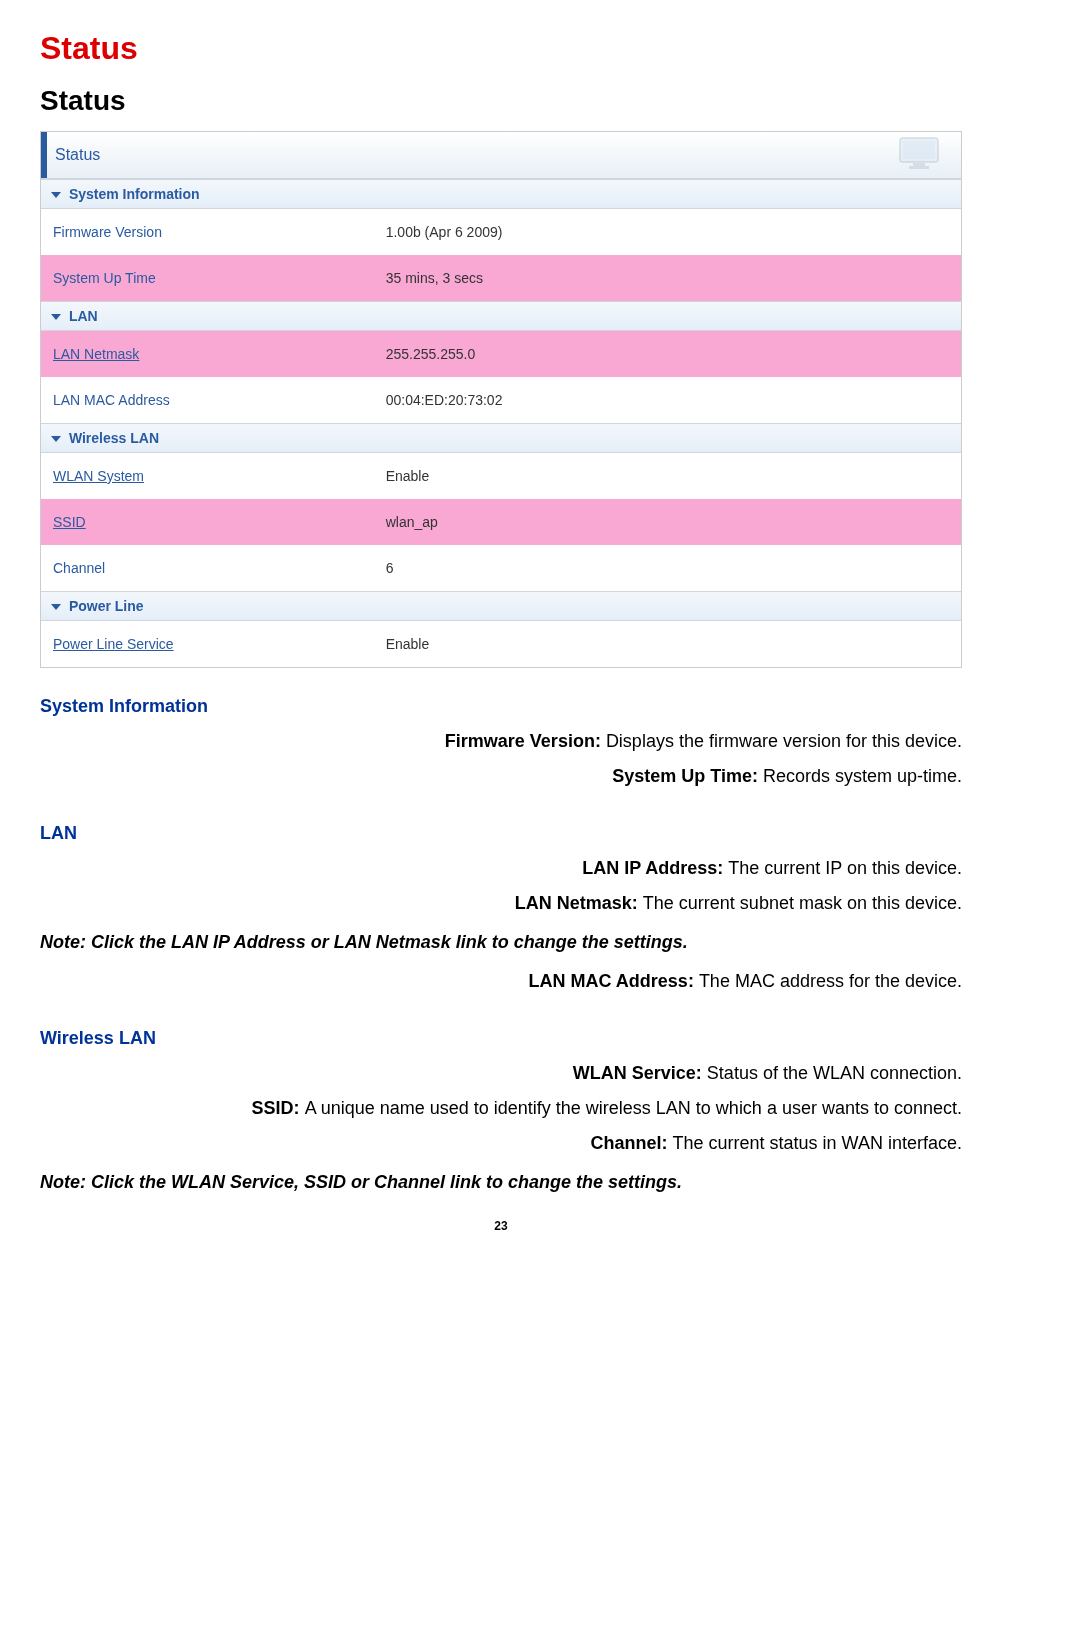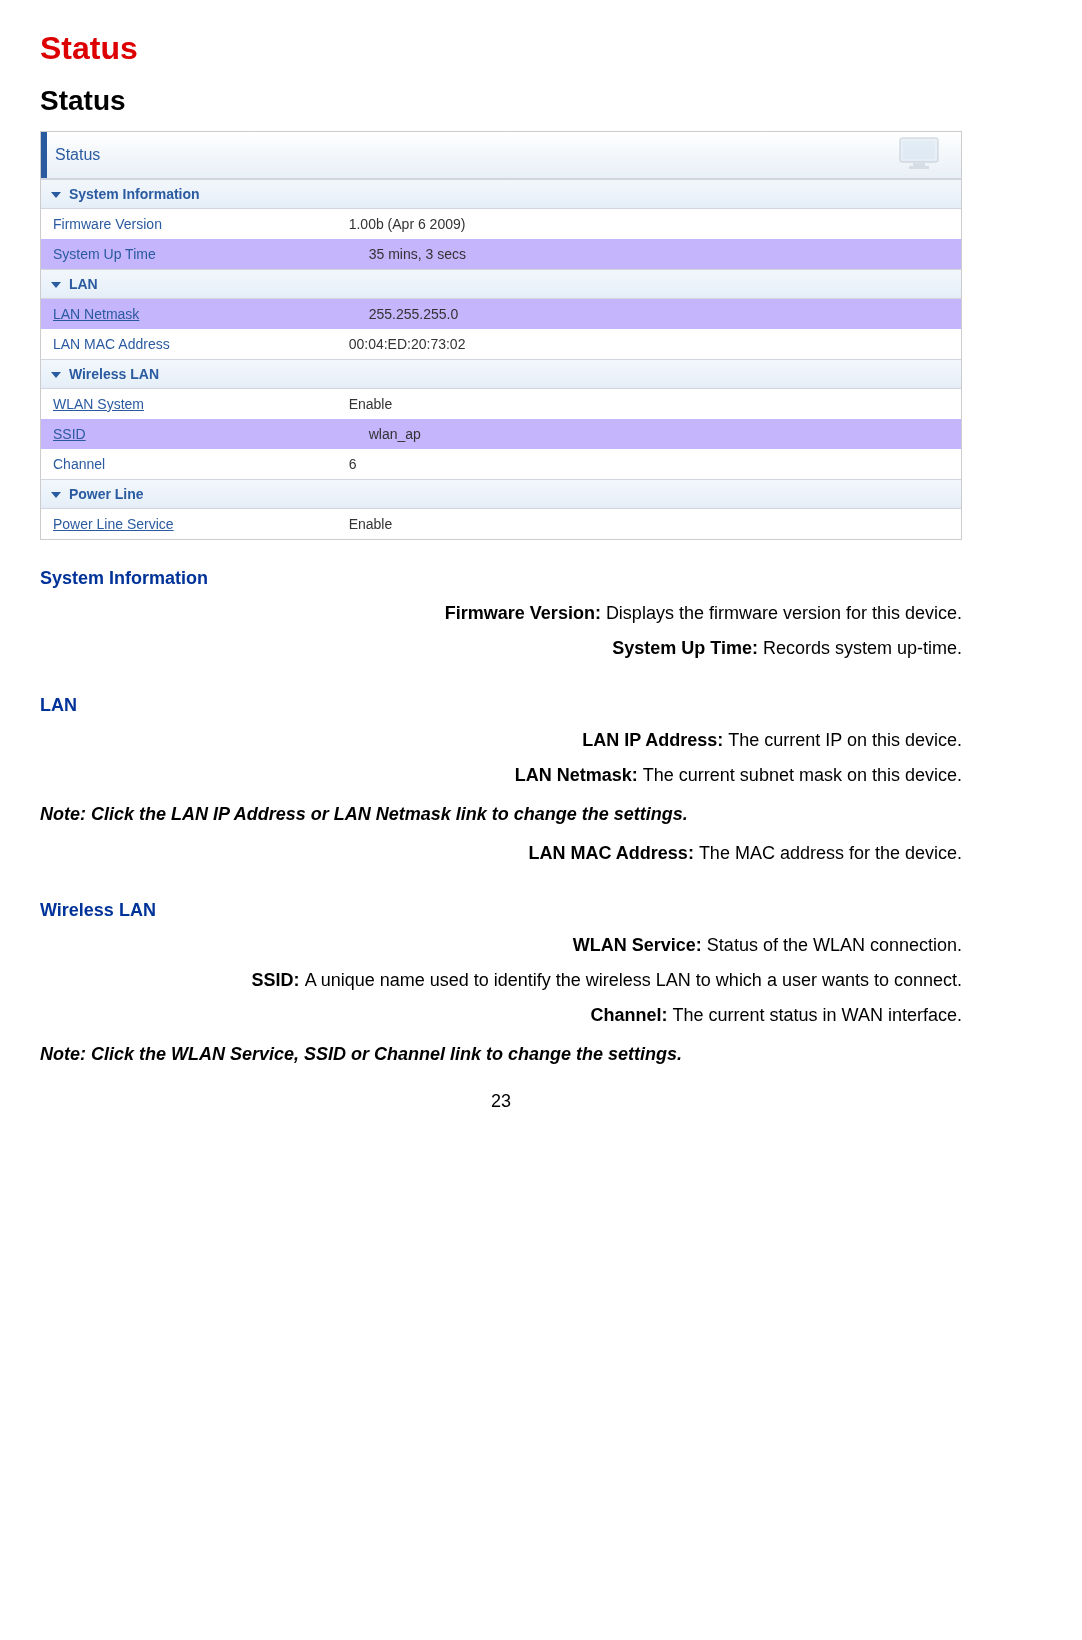--- a/index.html
+++ b/index.html
@@ -69,42 +69,42 @@
     width:0;height:0;
     border-left:5px solid transparent;
     border-right:5px solid transparent;
     border-top:6px solid #2a5aa0;
     margin-right:4px;
     vertical-align: middle;
   }
   .data-row {
     display: flex;
     align-items: center;
-    padding: 7px 12px;
+    padding: 15px 12px;
     font-size: 14px;
     color: #222;
   }
-  .data-row.alt { background: #c4b5fd; gap: 20px; }
+  .data-row.alt { background: #f9a8d4; }
   .data-row .label {
     width: 33%;
     color: #2a5aa0;
   }
   .data-row .label.link { text-decoration: underline; }
-  .data-row .value { color: #333; }
+  .data-row .value { color: #333; margin-left: 37px; }
   .desc-heading {
     color: #003399;
     font-weight: bold;
     font-size: 18px;
     margin: 18px 0 14px 0;
   }
   p { margin: 14px 0; font-size: 18px; text-align: right; }
   p b { font-weight: bold; }
   .note { font-style: italic; font-weight: bold; font-size: 18px; margin: 18px 0; }
   .follow { margin-top: 18px; }
-  .page-num { text-align: center; font-size: 18px; margin-top: 26px; }
+  .page-num { text-align: center; font-size: 12px; margin-top: 26px; font-weight: bold; }
 </style>
 </head>
 <body>
 
 <div class="page-title">Status</div>
 <div class="sub-title">Status</div>
 
 <div class="panel">
   <div class="panel-header">
     <div class="tab">

